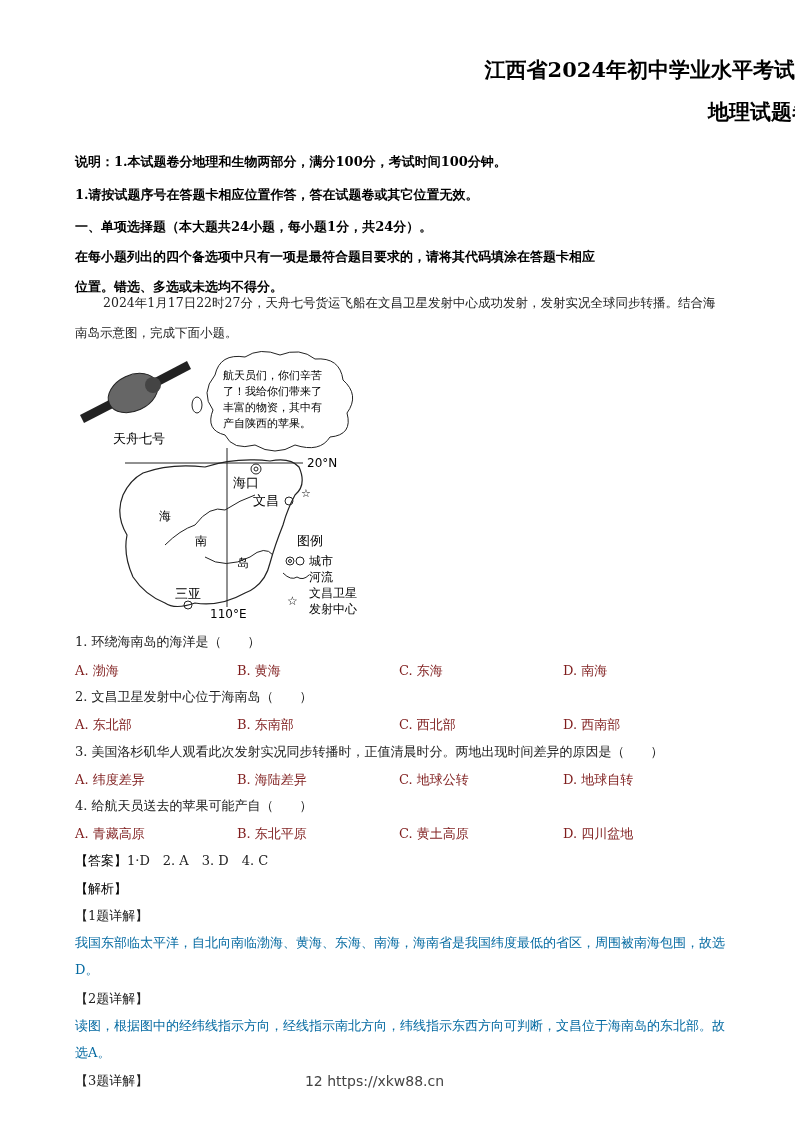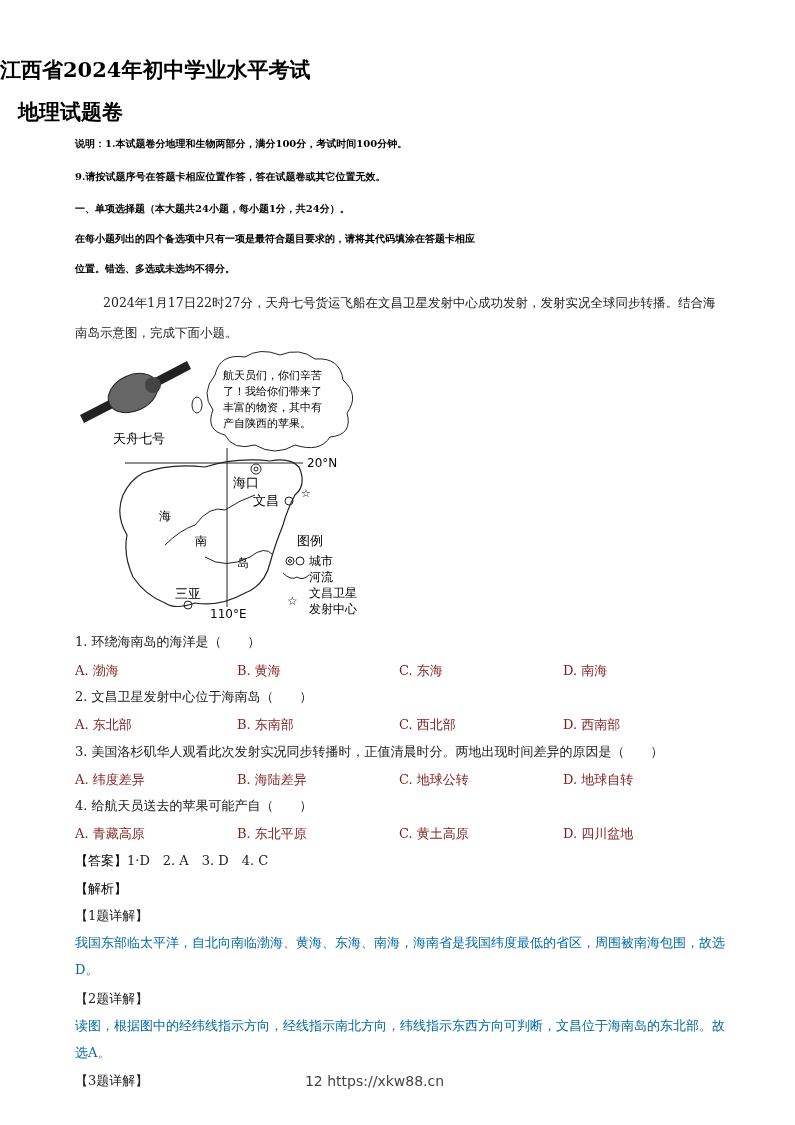--- a/index.html
+++ b/index.html
@@ -1,38 +1,38 @@
 <!DOCTYPE html>
 <html><head>
 <meta charset="utf-8">
 <style>
   html, body { margin:0; padding:0; background:#ffffff; }
   body { width:795px; height:1125px; position:relative; overflow:hidden; font-family:"DejaVu Serif","Liberation Serif",serif; color:#111; }
-  .title { position:absolute; left:0; width:795px; text-align:left; font-weight:bold; color:#000; }
+  .title { position:absolute; left:0; width:795px; text-align:right; font-weight:bold; color:#000; }
   .t1 { top:56px; font-size:21px; }
   .t2 { top:98px; font-size:21px;padding-left:18px; }
-  .bold-line { position:absolute; left:75px; font-weight:bold; font-size:10px; color:#000; white-space:nowrap; }
+  .bold-line { position:absolute; left:75px; font-weight:bold; font-size:13px; color:#000; white-space:nowrap;margin-top:16px; }
   .intro { position:absolute; left:75px; width:650px; font-size:12.5px; line-height:30px; color:#222; text-indent:28px; }
   .q { position:absolute; left:75px; font-size:13px; color:#222; white-space:nowrap;text-align:center; }
   .opt { position:absolute; font-size:13px; color:#7f1d1d; white-space:nowrap; }
   .blue { color:#000000; }
   .para { position:absolute; left:75px; width:650px; font-size:13px; line-height:27px; color:#0369a1; }
   .footer { position:absolute; top:1073px; left:0; width:749px; text-align:center; font-family:"DejaVu Sans","Liberation Sans",sans-serif; font-size:14px; color:#444; }
   .map { position:absolute; left:75px; top:345px; width:300px; height:280px; }
   svg text { font-family:"DejaVu Sans","Liberation Sans",sans-serif; }
 </style>
 </head>
 <body>
 
 <div>
   <div class="title t1">江西省2024年初中学业水平考试</div>
   <div class="title t2">地理试题卷</div>
 
   <div class="bold-line" style="top:137px">说明：1.本试题卷分地理和生物两部分，满分100分，考试时间100分钟。</div>
-  <div class="bold-line" style="top:170px">9.请按试题序号在答题卡相应位置作答，答在试题卷或其它位置无效。</div>
+  <div class="bold-line" style="top:170px">1.请按试题序号在答题卡相应位置作答，答在试题卷或其它位置无效。</div>
   <div class="bold-line" style="top:202px">一、单项选择题（本大题共24小题，每小题1分，共24分）。</div>
   <div class="bold-line" style="top:232px">在每小题列出的四个备选项中只有一项是最符合题目要求的，请将其代码填涂在答题卡相应</div>
   <div class="bold-line" style="top:262px">位置。错选、多选或未选均不得分。</div>
 
   <div class="intro" style="top:288px">2024年1月17日22时27分，天舟七号货运飞船在文昌卫星发射中心成功发射，发射实况全球同步转播。结合海南岛示意图，完成下面小题。</div>
 
   <div class="map">
     <svg width="300" height="280" viewBox="0 0 300 280">
 
       <g>

